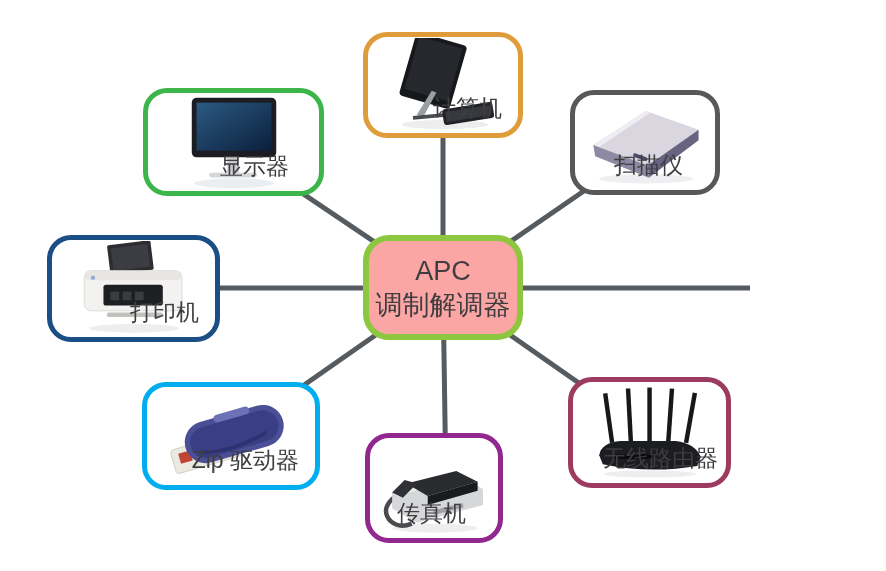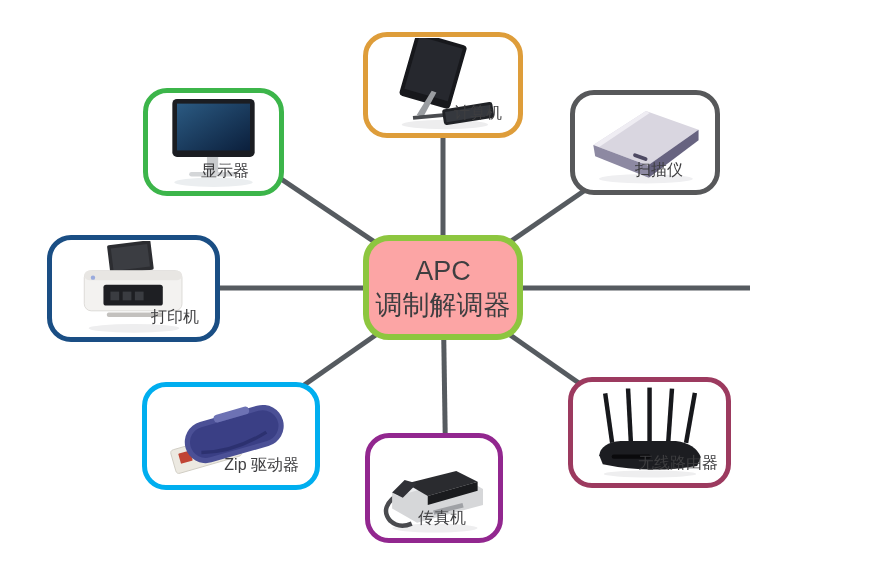--- a/index.html
+++ b/index.html
@@ -29,31 +29,31 @@
     display: flex;
     align-items: center;
     justify-content: center;
     overflow: hidden;
     border-radius: 18px;
   }
   .node .label {
     position: absolute;
     bottom: 9px;
     right: 16px;
-    font-size: 16px;
+    font-size: 23px;
     color: #3e3e40;
     white-space: nowrap;
     z-index: 2;
   }
   .node .label.centered {
     left: 0; right: 0;
     text-align: center;
   }
   
-  #node-monitor  { left: 143px; top:  88px; width: 141px; height: 108px; }
+  #node-monitor  { left: 143px; top:  88px; width: 181px; height: 108px; }
   #node-computer { left: 363px; top:  32px; width: 160px; height: 106px; }
   #node-scanner  { left: 570px; top:  90px; width: 150px; height: 105px; }
   #node-printer  { left:  47px; top: 235px; width: 173px; height: 107px; }
   #node-modem    { left: 668px; top: 232px; width: 165px; height: 113px; }
   #node-zip      { left: 142px; top: 382px; width: 178px; height: 108px; }
   #node-router   { left: 568px; top: 377px; width: 163px; height: 111px; }
   #node-fax      { left: 365px; top: 433px; width: 138px; height: 110px; }
   #node-router .label { right: 8px; }
   #node-fax .label    { right: 32px; }
   #node-monitor .label{ right: 30px; }

